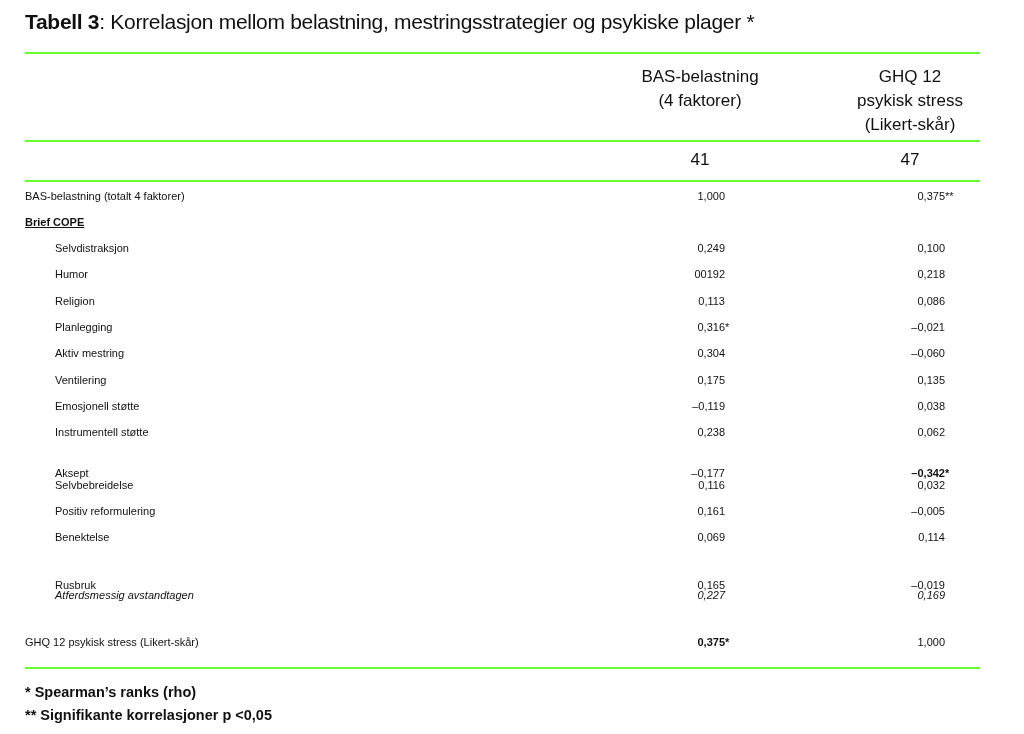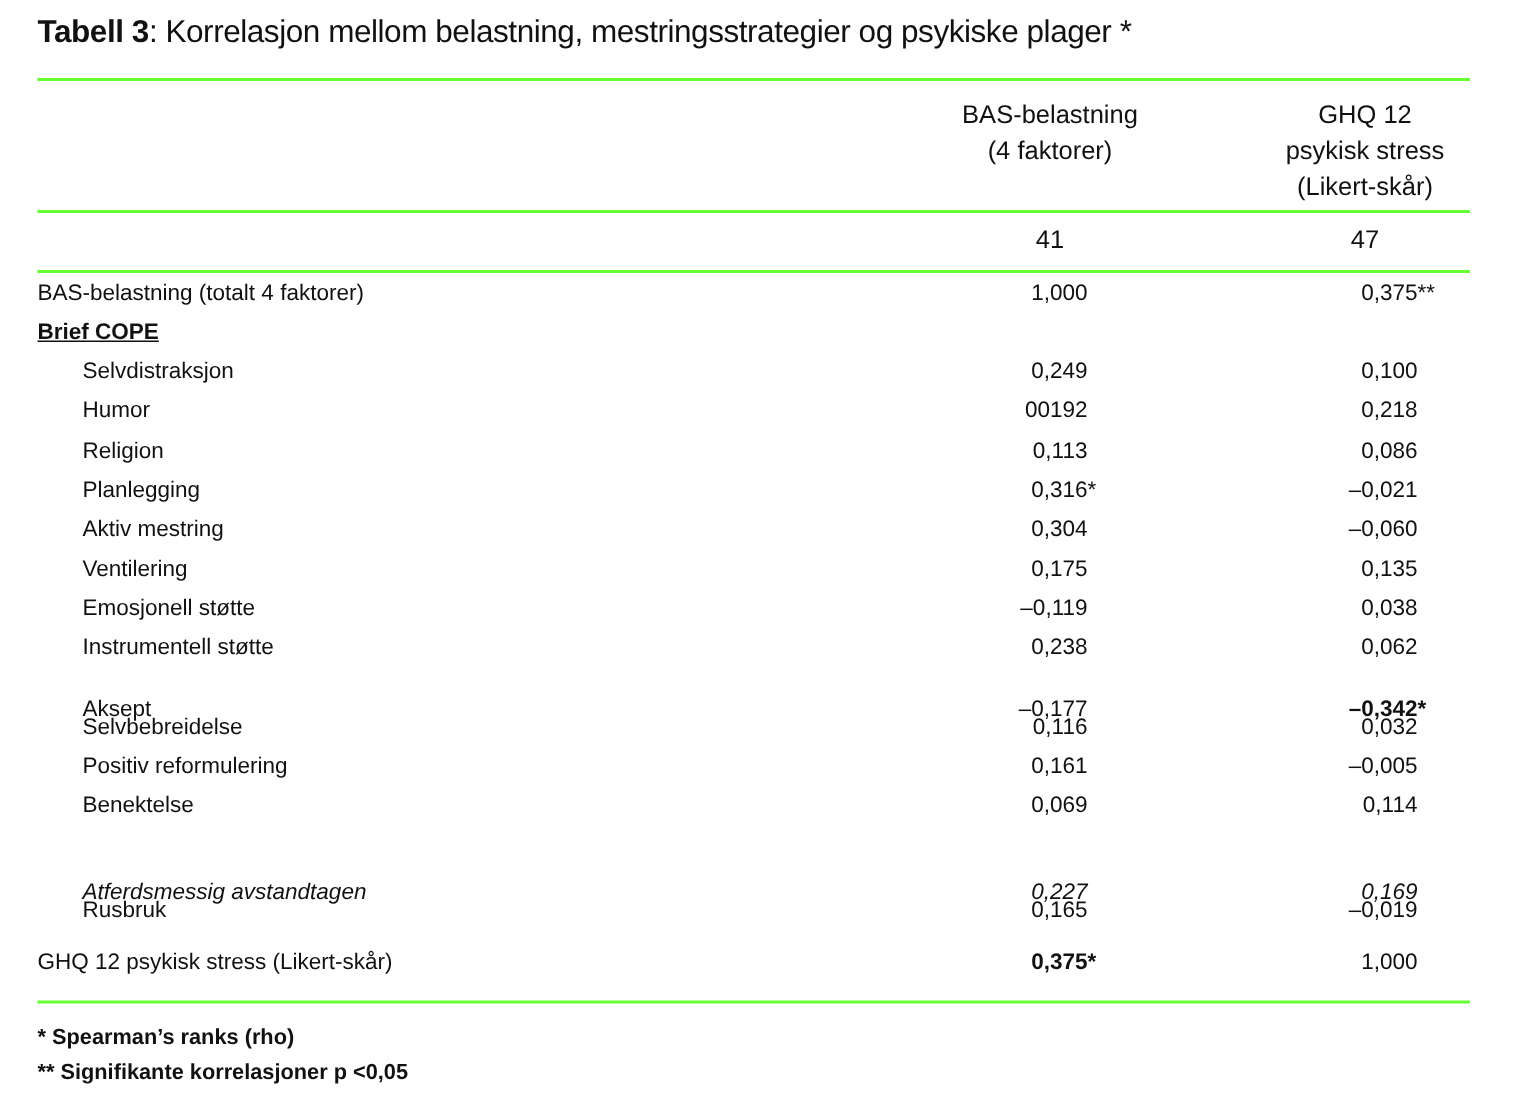--- a/index.html
+++ b/index.html
@@ -3,21 +3,21 @@
 <meta charset="utf-8">
 <style>
   html, body { margin: 0; padding: 0; background: #ffffff; }
   body { width: 1024px; height: 734px; position: relative; overflow: hidden;
          font-family: "Liberation Sans", "DejaVu Sans", sans-serif; color: #111; }
   .title { position: absolute; left: 25px; top: 10px; font-size: 21px; letter-spacing: -0.3px; white-space: nowrap; }
   .title b { font-weight: bold; }
   .hline { position: absolute; left: 25px; width: 955px; height: 2px; background: #66ff33; }
   .hdr { position: absolute; text-align: center; font-size: 17px; line-height: 24px; white-space: nowrap; }
   .n { position: absolute; text-align: center; font-size: 17px; }
-  .row { position: absolute; left: 0; width: 921px; height: 26px; font-size: 15px; line-height: 26px; }
+  .row { position: absolute; left: 0; width: 921px; height: 26px; font-size: 11px; line-height: 26px; }
   .row .lbl { position: absolute; left: 25px; white-space: nowrap; }
   .row .lbl.indent { left: 55px; }
   .row .lbl.bold { font-weight: bold; text-decoration: underline; }
   .row .c1 { position: absolute; left: 640px; width: 110px; text-align: left; }
   .row .c2 { position: absolute; left: 860px; width: 120px; text-align: left; }
   .row .v { display: inline-block; width: 85px; text-align: right; }
   .bold { font-weight: bold; }
   .foot { position: absolute; left: 25px; font-size: 14.5px; white-space: nowrap; font-weight: bold; }
 </style>
 </head>
@@ -113,21 +113,21 @@
     <div class="row" style="top: 524px;">
       <span class="lbl indent">Benektelse</span>
       <span class="c1"><span class="v">0,069</span><span></span></span>
       <span class="c2"><span class="v">0,114</span><span></span></span>
     </div>
     <div class="row" style="top: 582px; font-style: italic;">
       <span class="lbl indent">Atferdsmessig avstandtagen</span>
       <span class="c1"><span class="v">0,227</span><span></span></span>
       <span class="c2"><span class="v">0,169</span><span></span></span>
     </div>
-    <div class="row" style="top: 594px;">
+    <div class="row" style="top: 572px;">
       <span class="lbl indent">Rusbruk</span>
       <span class="c1"><span class="v">0,165</span><span></span></span>
       <span class="c2"><span class="v">–0,019</span><span></span></span>
     </div>
     <div class="row" style="top: 629px;">
       <span class="lbl">GHQ 12 psykisk stress (Likert-skår)</span>
       <span class="c1 bold"><span class="v">0,375</span><span>*</span></span>
       <span class="c2"><span class="v">1,000</span><span></span></span>
     </div>
   </div>

